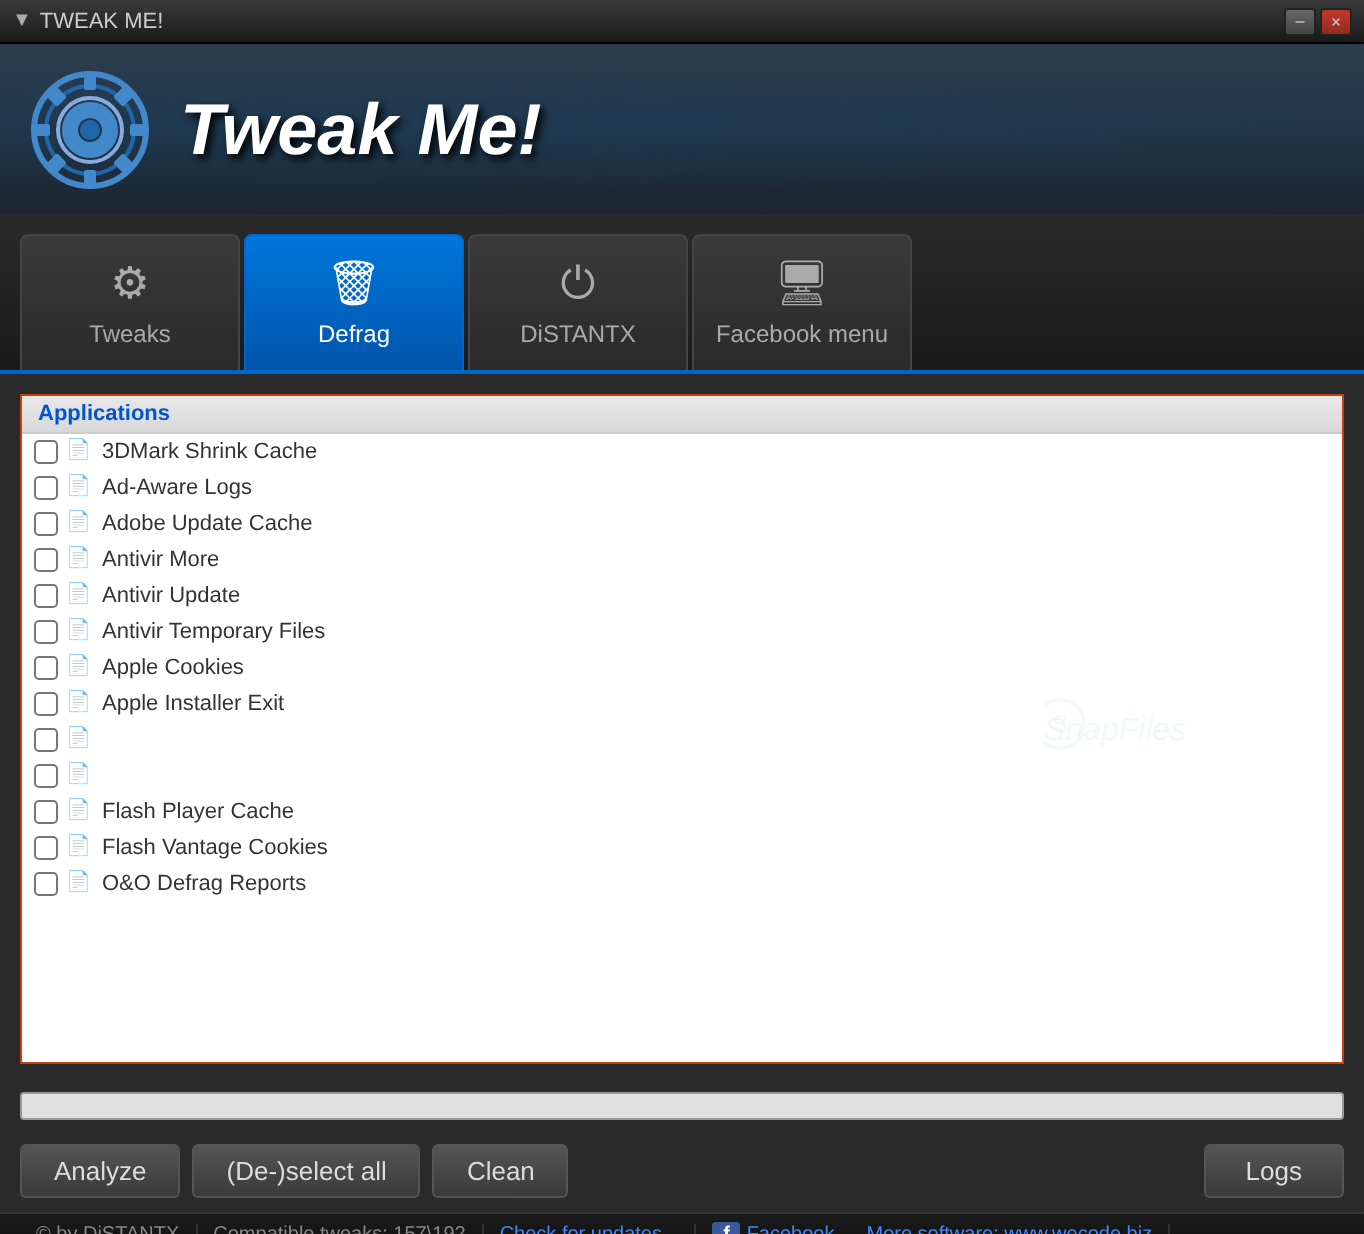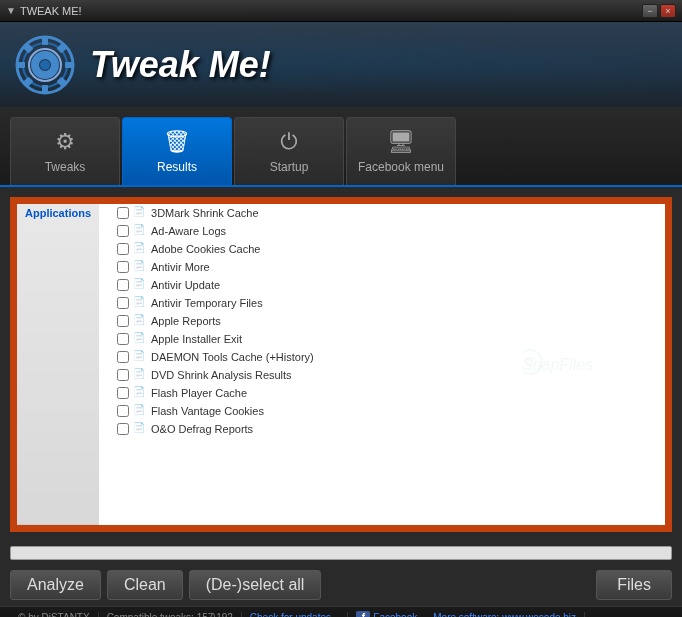--- a/index.html
+++ b/index.html
@@ -128,25 +128,24 @@
       height: 355px;
       display: flex;
       padding: 10px;
       gap: 8px;
     }
 
     
     .list-container {
       flex: 1;
       background: #fff;
-      border: 7px solid #c2410c;
-      display: flex;
-      flex-direction: row;
+      border: 1px solid #c2410c;
+      display: flex;
+      flex-direction: column;
       overflow: hidden;
-      gap: 12px;
     }
     .list-header {
       background: linear-gradient(to bottom, #e8e8e8, #d8d8d8);
       padding: 3px 8px;
       font-size: 11px;
       color: #0055cc;
       font-weight: bold;
       border-bottom: 1px solid #ccc;
     }
     .list-scroll {
@@ -226,21 +225,21 @@
       align-items: center;
       gap: 6px;
       height: 42px;
     }
     .btn {
       padding: 5px 16px;
       border-radius: 3px;
       border: 1px solid #555;
       background: linear-gradient(to bottom, #555, #3a3a3a);
       color: #ddd;
-      font-size: 16px;
+      font-size: 13px;
       cursor: pointer;
     }
     .btn-exit {
       margin-left: auto;
       padding: 5px 20px;
     }
 
     
     .status-bar {
       background: linear-gradient(to bottom, #1a1a1a, #111);
@@ -325,25 +324,25 @@
   <div class="app-title">Tweak Me!</div>
 </div>
 
 <div class="nav-tabs">
   <div class="nav-tab">
     <span class="tab-icon">⚙</span>
     <span>Tweaks</span>
   </div>
   <div class="nav-tab active">
     <span class="tab-icon">🗑</span>
-    <span>Results</span>
+    <span>Defrag</span>
   </div>
   <div class="nav-tab">
     <span class="tab-icon">⏻</span>
-    <span>Startup</span>
+    <span>DiSTANTX</span>
   </div>
   <div class="nav-tab">
     <span class="tab-icon">🖥</span>
     <span>Facebook menu</span>
   </div>
 </div>
 
 <div class="main-content">
   <div class="list-wrapper">
     <div class="list-container">
@@ -356,56 +355,54 @@
     <span>3DMark Shrink Cache</span>
   </div>
           <div class="list-item">
     <input type="checkbox" style="">
     <span class="item-icon">📄</span>
     <span>Ad-Aware Logs</span>
   </div>
           <div class="list-item">
     <input type="checkbox" style="">
     <span class="item-icon">📄</span>
-    <span>Adobe Cookies Cache</span>
+    <span>Adobe Update Cache</span>
   </div>
           <div class="list-item">
     <input type="checkbox" style="">
     <span class="item-icon">📄</span>
     <span>Antivir More</span>
   </div>
           <div class="list-item">
     <input type="checkbox" style="">
     <span class="item-icon">📄</span>
     <span>Antivir Update</span>
   </div>
           <div class="list-item">
     <input type="checkbox" style="">
     <span class="item-icon">📄</span>
     <span>Antivir Temporary Files</span>
   </div>
           <div class="list-item">
     <input type="checkbox" style="">
     <span class="item-icon">📄</span>
-    <span>Apple Reports</span>
+    <span>Apple Cookies</span>
   </div>
           <div class="list-item">
     <input type="checkbox" style="">
     <span class="item-icon">📄</span>
     <span>Apple Installer Exit</span>
   </div>
           <div class="list-item">
     <input type="checkbox" style="">
     <span class="item-icon">📄</span>
-    <span>DAEMON Tools Cache (+History)</span>
-  </div>
-          <div class="list-item">
-    <input type="checkbox" style="">
-    <span class="item-icon">📄</span>
-    <span>DVD Shrink Analysis Results</span>
+  </div>
+          <div class="list-item">
+    <input type="checkbox" style="">
+    <span class="item-icon">📄</span>
   </div>
           <div class="list-item">
     <input type="checkbox" style="">
     <span class="item-icon">📄</span>
     <span>Flash Player Cache</span>
   </div>
           <div class="list-item">
     <input type="checkbox" style="">
     <span class="item-icon">📄</span>
     <span>Flash Vantage Cookies</span>
@@ -428,23 +425,23 @@
 </div>
 
 <div class="progress-area">
   <div class="progress-bar-track">
     <div class="progress-bar-fill"></div>
   </div>
 </div>
 
 <div class="buttons-area">
   <button class="btn">Analyze</button>
+  <button class="btn">(De-)select all</button>
   <button class="btn">Clean</button>
-  <button class="btn">(De-)select all</button>
-  <button class="btn btn-exit">Files</button>
+  <button class="btn btn-exit">Logs</button>
 </div>
 
 <div class="status-bar">
   <span class="status-item">© by DiSTANTX</span>
   <span class="status-item">Compatible tweaks: 157\192</span>
   <span class="status-item status-link">Check for updates...</span>
   <span class="status-facebook">
     <span class="fb-icon">f</span>
     <span>Facebook</span>
   </span>

